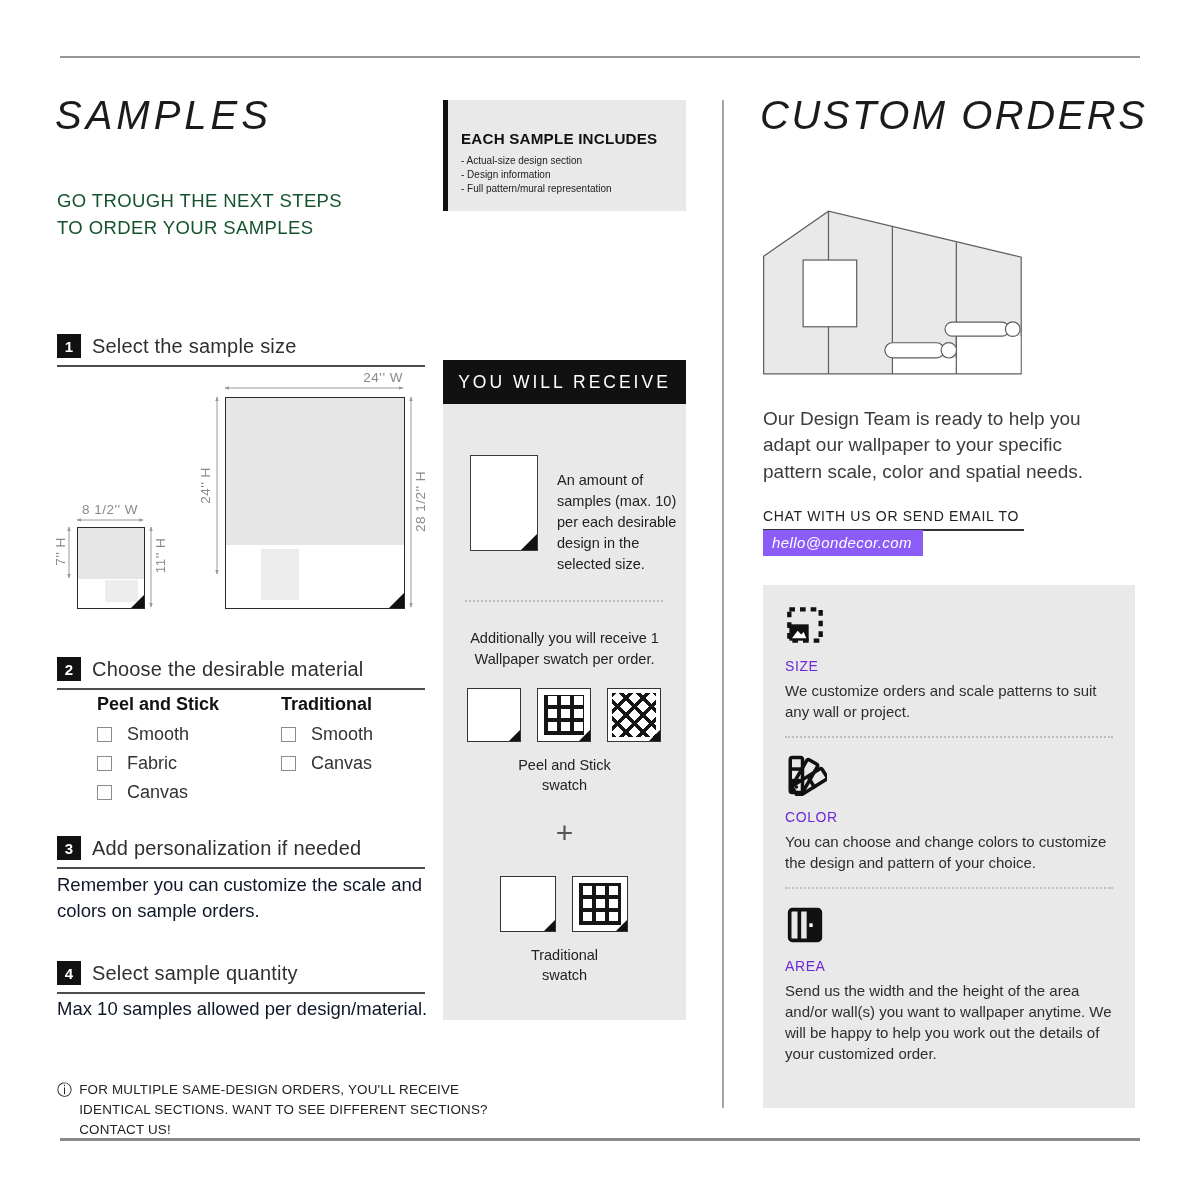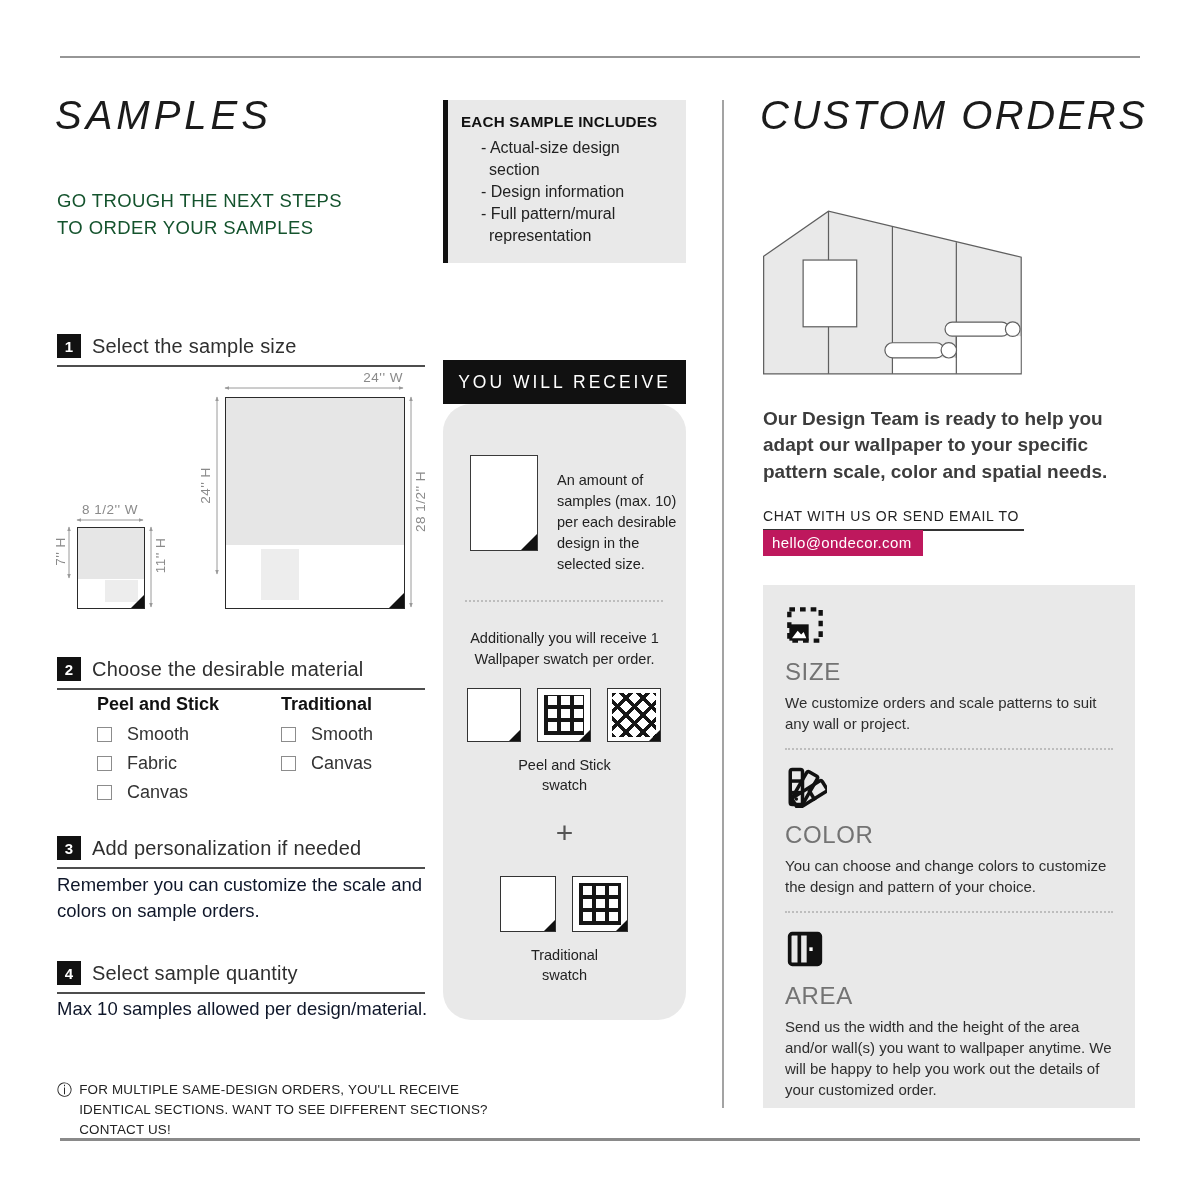--- a/index.html
+++ b/index.html
@@ -42,28 +42,28 @@
   .mat-option{display:flex;align-items:center;gap:15px;margin:8px 0;font-size:18px;color:#333;}
   .checkbox{width:13px;height:13px;border:1.5px solid #8c8c8c;background:#fff;flex:0 0 auto;}
 
   
   .footnote{position:absolute;left:57px;top:1080px;width:475px;display:flex;gap:7px;
             font-size:13.4px;line-height:1.5;color:#222;letter-spacing:0.2px;}
   .footnote .info{font-size:15px;line-height:1.3;flex:0 0 auto;color:#222;}
 
   
   .includes-box{position:absolute;left:443px;top:100px;width:243px;box-sizing:border-box;
-                background:#e9e9e9;border-left:5px solid #111;padding:13px 13px 16px 13px;}
+                background:#e9e9e9;border-left:5px solid #111;padding:30px 13px 16px 13px;}
   .includes-title{font-size:15.2px;font-weight:bold;color:#111;margin-bottom:7px;letter-spacing:0.2px;}
-  .includes-item{font-size:16px;line-height:1.38;color:#222;padding-left:8px;text-indent:-8px;margin-left:20px;}
+  .includes-item{font-size:10px;line-height:1.38;color:#222;padding-left:8px;text-indent:-8px;}
 
   .receive-header{position:absolute;left:443px;top:360px;width:243px;height:44px;background:#111;
                   color:#fff;display:flex;align-items:center;justify-content:center;
                   font-size:17.5px;letter-spacing:3px;white-space:nowrap;}
-  .receive-body{position:absolute;left:443px;top:404px;width:243px;height:616px;background:#e9e9e9;border-radius:28px;}
+  .receive-body{position:absolute;left:443px;top:404px;width:243px;height:616px;background:#e9e9e9;}
   .sheet{position:absolute;left:27px;top:51px;width:66px;height:94px;background:#fff;border:1.3px solid #3a3a3a;}
   .sheet-text{position:absolute;left:114px;top:66px;width:124px;font-size:14.5px;line-height:1.45;color:#222;}
   .dotted{border-top:2px dotted #bdbdbd;}
   .receive-dotted{position:absolute;left:22px;top:196px;width:198px;}
   .additional{position:absolute;left:8px;top:224px;width:227px;text-align:center;
               font-size:14.5px;line-height:1.45;color:#222;}
   .swatch-row{position:absolute;display:flex;gap:16px;}
   .swatch{position:relative;width:54px;height:54px;background:#fff;border:1.2px solid #333;box-sizing:border-box;}
   .swatch.lg{width:56px;height:56px;}
   .swatch .fold{border-bottom:11px solid #111;border-left:11px solid transparent;}
@@ -74,29 +74,29 @@
   .pattern.cross{inset:4px;background-image:
       repeating-linear-gradient(45deg,#161616 0 3.5px,transparent 3.5px 12px),
       repeating-linear-gradient(135deg,#161616 0 3.5px,transparent 3.5px 12px);}
   .swatch-label{position:absolute;left:0;width:100%;display:flex;justify-content:center;
                 text-align:center;font-size:14.5px;line-height:1.35;color:#222;}
   .swatch-label span{display:block;}
   .plus{position:absolute;left:0;top:414px;width:100%;text-align:center;
         font-size:30px;font-weight:200;color:#555;line-height:1;}
 
   
-  .intro{position:absolute;left:763px;top:406px;width:358px;font-size:19px;line-height:1.39;color:#3c3c3c;font-weight:bold;}
+  .intro{position:absolute;left:763px;top:406px;width:358px;font-size:19px;line-height:1.39;color:#3c3c3c;}
   .chat-label{position:absolute;left:763px;top:508px;font-size:14px;letter-spacing:0.7px;color:#222;
               border-bottom:2px solid #333;padding:0 5px 5px 0;white-space:nowrap;}
-  .email-badge{position:absolute;left:763px;top:530px;background:#be185d;color:#fff;
-               font-size:15px;padding:4px 11px 5px 9px;letter-spacing:0.4px;}
+  .email-badge{position:absolute;left:763px;top:530px;background:#8b5cf6;color:#fff;
+               font-size:15px;padding:4px 11px 5px 9px;letter-spacing:0.4px;font-style:italic;}
   .features-box{position:absolute;left:763px;top:585px;width:372px;height:523px;box-sizing:border-box;
                 background:#e9e9e9;padding:20px 22px 16px 22px;}
   .feature-icon{display:block;}
-  .feature-title{font-size:24px;letter-spacing:0.6px;color:#737373;margin:13px 0 6px 0;}
+  .feature-title{font-size:14px;letter-spacing:0.6px;color:#6d28d9;margin:13px 0 6px 0;}
   .feature-text{font-size:15px;line-height:1.4;color:#2e2e2e;}
   .feature-div{margin:14px 0 16px 0;}
 
   .house-svg{position:absolute;left:758px;top:198px;}
 </style>
 </head>
 <body>
 
 <div class="page">
 

